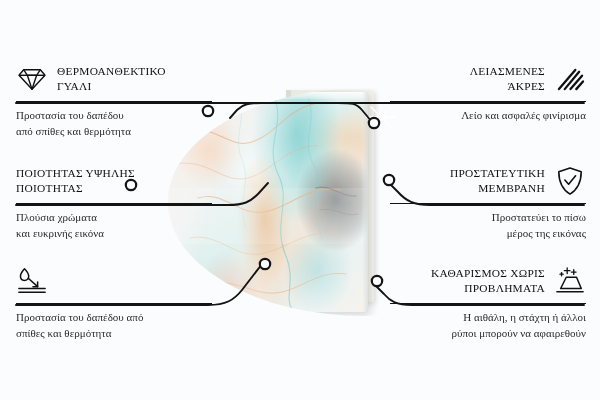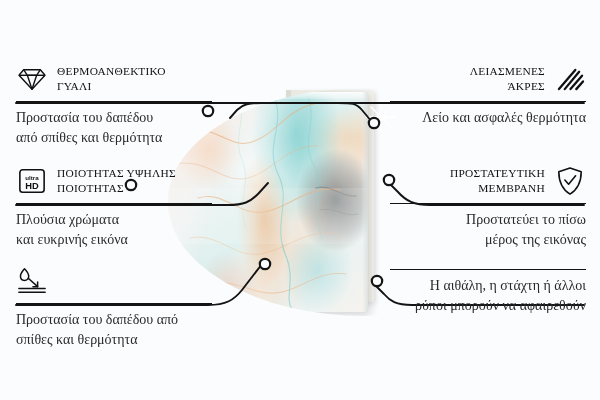--- a/index.html
+++ b/index.html
@@ -174,21 +174,21 @@
     white-space: pre-line;
   }
 
   .feature-rule {
     height: 0;
     border-top: 1.4px solid #141414;
     margin: 5px 0 6px 0;
   }
 
   .feature-desc {
-    font-size: 14px;
+    font-size: 11px;
     line-height: 1.42;
     color: #2a2a2a;
     white-space: pre-line;
   }
 
   
   .f-glass      { top: 62px;  }
   .f-print      { top: 164px; }
   .f-heat       { top: 264px; }
   .f-edges      { top: 62px;  }
@@ -280,27 +280,20 @@
       <span class="feature-title">ΘΕΡΜΟΑΝΘΕΚΤΙΚΟ
 ΓΥΑΛΙ</span>
     </div>
     <div class="feature-rule"></div>
     <div class="feature-desc">Προστασία του δαπέδου
 από σπίθες και θερμότητα</div>
   </div>
 
   <div class="feature left f-print">
     <div class="feature-head">
-      <span class="feature-icon">
-        <svg viewBox="0 0 34 30" width="32" height="28">
-          <rect x="4" y="3" width="26" height="24" rx="3" ry="3" fill="none" stroke="#111" stroke-width="1.7"></rect>
-          <text x="17" y="13.5" text-anchor="middle" font-family="Liberation Sans, sans-serif" font-size="6.6" font-weight="700" fill="#111">ultra</text>
-          <text x="17" y="23.5" text-anchor="middle" font-family="Liberation Sans, sans-serif" font-size="10" font-weight="700" fill="#111">HD</text>
-        </svg>
-      </span>
       <span class="feature-title">ΠΟΙΟΤΗΤΑΣ ΥΨΗΛΗΣ
 ΠΟΙΟΤΗΤΑΣ</span>
     </div>
     <div class="feature-rule"></div>
     <div class="feature-desc">Πλούσια χρώματα
 και ευκρινής εικόνα</div>
   </div>
 
   <div class="feature left f-heat">
     <div class="feature-head">
@@ -331,21 +324,21 @@
             <line x1="9" y1="23" x2="24" y2="5"></line>
             <line x1="15" y1="23" x2="27" y2="9"></line>
             <line x1="21" y1="23" x2="28" y2="15"></line>
           </g>
         </svg>
       </span>
       <span class="feature-title">ΛΕΙΑΣΜΕΝΕΣ
 ΆΚΡΕΣ</span>
     </div>
     <div class="feature-rule"></div>
-    <div class="feature-desc">Λείο και ασφαλές θερμότητα</div>
+    <div class="feature-desc">Λείο και ασφαλές φινίρισμα</div>
   </div>
 
   <div class="feature right f-membrane">
     <div class="feature-head">
       <span class="feature-icon">
         <svg viewBox="0 0 30 32" width="28" height="30">
           <g fill="none" stroke="#111" stroke-width="1.7" stroke-linecap="round" stroke-linejoin="round">
             <path d="M15,2 L27,6 C27,17 23,25 15,30 C7,25 3,17 3,6 Z"></path>
             <path d="M9.5,15 L13.5,19.5 L21,10.5"></path>
           </g>
@@ -353,18 +346,38 @@
       </span>
       <span class="feature-title">ΠΡΟΣΤΑΤΕΥΤΙΚΗ
 ΜΕΜΒΡΑΝΗ</span>
     </div>
     <div class="feature-rule"></div>
     <div class="feature-desc">Προστατεύει το πίσω
 μέρος της εικόνας</div>
   </div>
 
   <div class="feature right f-cleaning">
+    <div class="feature-head">
+      <span class="feature-icon">
+        <svg viewBox="0 0 34 32" width="32" height="30">
+          <g fill="none" stroke="#111" stroke-width="1.6" stroke-linecap="round" stroke-linejoin="round">
+            <path d="M7,24 L13,12 L24,12 L29,24 Z"></path>
+            <path d="M3,27.5 L31,27.5"></path>
+          </g>
+          <g stroke="#111" stroke-width="1.4" stroke-linecap="round">
+            <line x1="14" y1="2" x2="14" y2="8"></line>
+            <line x1="11" y1="5" x2="17" y2="5"></line>
+            <line x1="21" y1="4" x2="21" y2="9"></line>
+            <line x1="18.5" y1="6.5" x2="23.5" y2="6.5"></line>
+            <line x1="8" y1="7" x2="8" y2="10.5"></line>
+            <line x1="6.3" y1="8.7" x2="9.7" y2="8.7"></line>
+          </g>
+        </svg>
+      </span>
+      <span class="feature-title">ΚΑΘΑΡΙΣΜΟΣ ΧΩΡΙΣ
+ΠΡΟΒΛΗΜΑΤΑ</span>
+    </div>
     <div class="feature-rule"></div>
     <div class="feature-desc">Η αιθάλη, η στάχτη ή άλλοι
 ρύποι μπορούν να αφαιρεθούν</div>
   </div>
 
 </div>
 
 </body></html>

